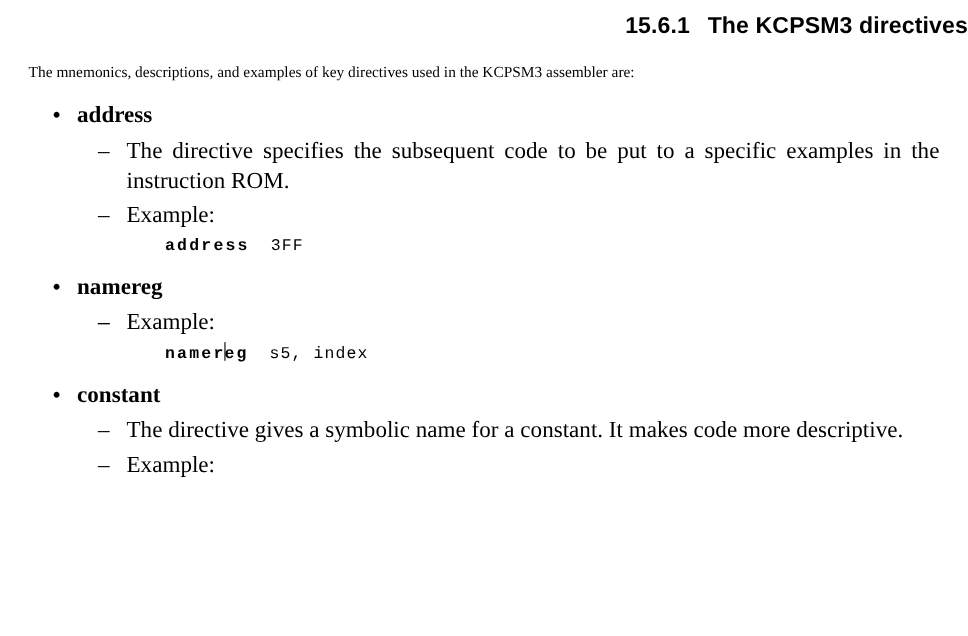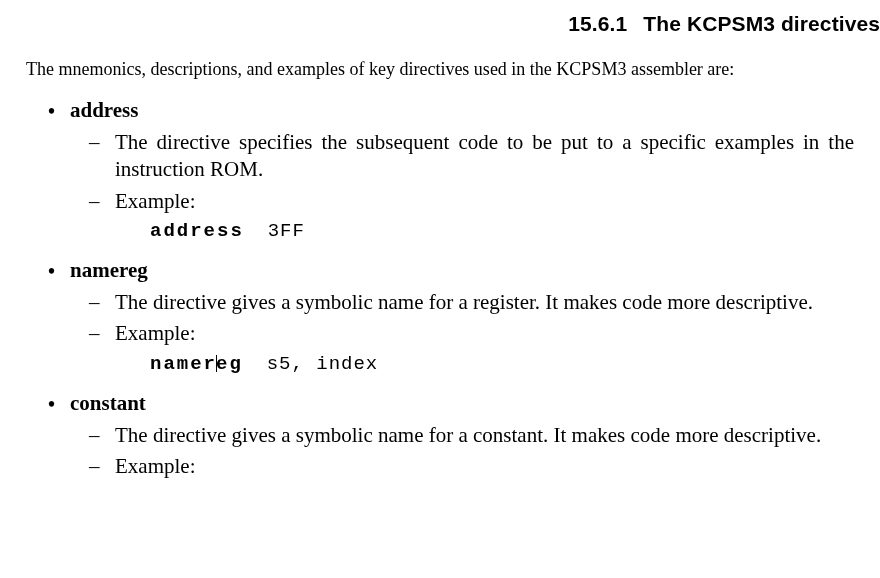--- a/index.html
+++ b/index.html
@@ -27,21 +27,21 @@
     font-size: 21px;
     margin: 12px 0 0 26px;
     letter-spacing: 0.1px;
     text-align: right;
   }
   .heading .num {
     display: inline-block;
     margin-right: 16px;
   }
   .intro {
-    font-size: 18px;
+    font-size: 14px;
     line-height: 1.32;
     margin: 22px 26px 0 26px;
     text-align: justify;
     text-justify: inter-word;
   }
   .bullet-list {
     margin: 0;
     padding: 0;
     list-style: none;
   }
@@ -76,21 +76,21 @@
     margin-top: 4px;
     text-align: justify;
   }
   .sub-item .dash {
     position: absolute;
     left: -26px;
     top: 0;
   }
   .code {
     font-family: "Liberation Mono", monospace;
-    font-size: 19px;
+    font-size: 15px;
     margin-left: 150px;
     margin-top: 5px;
     letter-spacing: 0.5px;
     white-space: pre;
   }
   .code .kw {
     font-weight: bold;
     letter-spacing: 2px;
   }
   .code .args {
@@ -137,21 +137,20 @@
     </li>
 
     <li class="bullet-item">
       <div class="bullet-head">
         <span class="dot">•</span>
         <span>namereg</span>
       </div>
       <ul class="sub-list">
         <li class="sub-item">
           <span class="dash">–</span>
-          <span>The directive gives a symbolic name for a register. It makes code more descriptive.</span>
         </li>
         <li class="sub-item">
           <span class="dash">–</span>
           <span>Example:</span>
         </li>
       </ul>
       <div class="code"><span class="kw">namer<span class="caret"></span>eg</span>  <span class="args">s5, index</span></div>
     </li>
 
     <li class="bullet-item">

